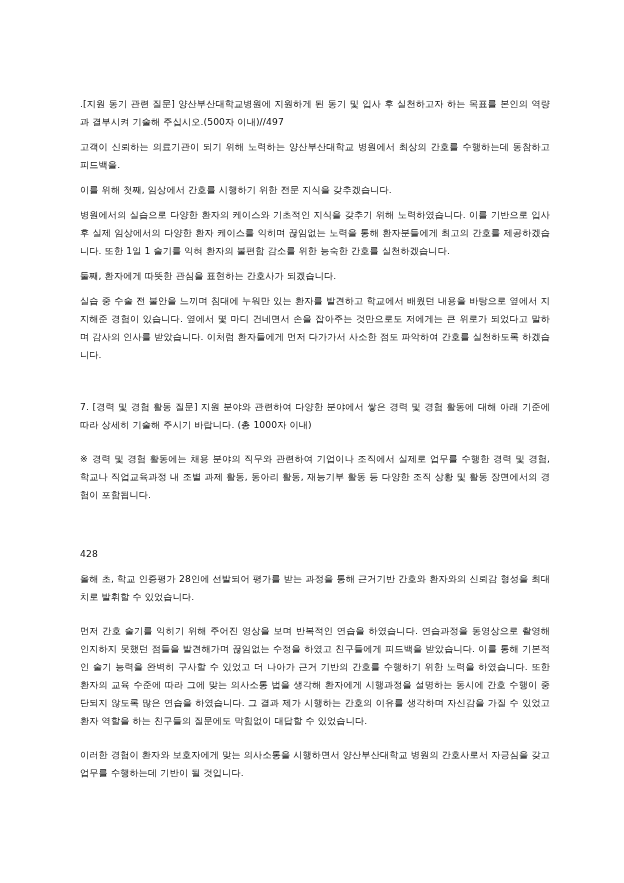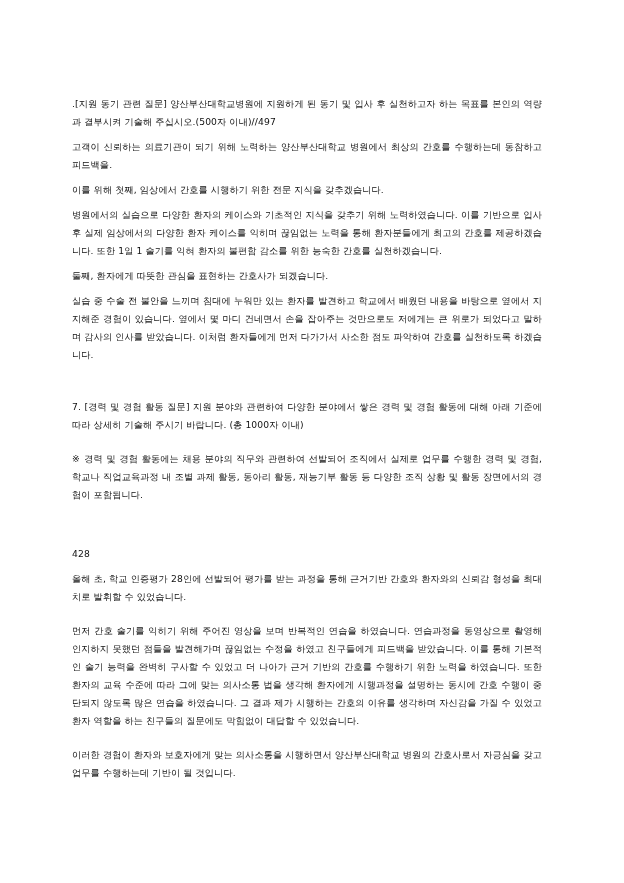--- a/index.html
+++ b/index.html
@@ -13,21 +13,21 @@
   .page {
     position: relative;
     width: 624px;
     height: 883px;
     background: #ffffff;
     overflow: hidden;
     box-sizing: border-box;
   }
   .doc-body {
     position: absolute;
-    left: 72px;
+    left: 80px;
     top: 95px;
     width: 470px;
   }
   .para {
     font-size: 9.2px;
     line-height: 18px;
     color: #111111;
     text-align: justify;
     margin: 0 0 0 0;
     white-space: pre-wrap;
@@ -58,21 +58,21 @@
 
     <p class="para">둘째, 환자에게 따뜻한 관심을 표현하는 간호사가 되겠습니다.</p>
     <div class="gap-sm"></div>
 
     <p class="para">실습 중 수술 전 불안을 느끼며 침대에 누워만 있는 환자를 발견하고 학교에서 배웠던 내용을 바탕으로 옆에서 지지해준 경험이 있습니다. 옆에서 몇 마디 건네면서 손을 잡아주는 것만으로도 저에게는 큰 위로가 되었다고 말하며 감사의 인사를 받았습니다. 이처럼 환자들에게 먼저 다가가서 사소한 점도 파악하여 간호를 실천하도록 하겠습니다.</p>
     <div class="gap-xl"></div>
 
     <p class="para">7. [경력 및 경험 활동 질문] 지원 분야와 관련하여 다양한 분야에서 쌓은 경력 및 경험 활동에 대해 아래 기준에 따라 상세히 기술해 주시기 바랍니다. (총 1000자 이내)</p>
     <div class="gap-md"></div>
 
-    <p class="para">※ 경력 및 경험 활동에는 채용 분야의 직무와 관련하여 선발되어 조직에서 실제로 업무를 수행한 경력 및 경험, 학교나 직업교육과정 내 조별 과제 활동, 동아리 활동, 재능기부 활동 등 다양한 조직 상황 및 활동 장면에서의 경험이 포함됩니다.</p>
+    <p class="para">※ 경력 및 경험 활동에는 채용 분야의 직무와 관련하여 기업이나 조직에서 실제로 업무를 수행한 경력 및 경험, 학교나 직업교육과정 내 조별 과제 활동, 동아리 활동, 재능기부 활동 등 다양한 조직 상황 및 활동 장면에서의 경험이 포함됩니다.</p>
     <div class="gap-xl"></div>
 
     <div class="gap-sm"></div>
 
     <p class="para">428</p>
     <div class="gap-sm"></div>
 
     <p class="para">올해 초, 학교 인증평가 28인에 선발되어 평가를 받는 과정을 통해 근거기반 간호와 환자와의 신뢰감 형성을 최대치로 발휘할 수 있었습니다.</p>
     <div class="gap-md"></div>
 

